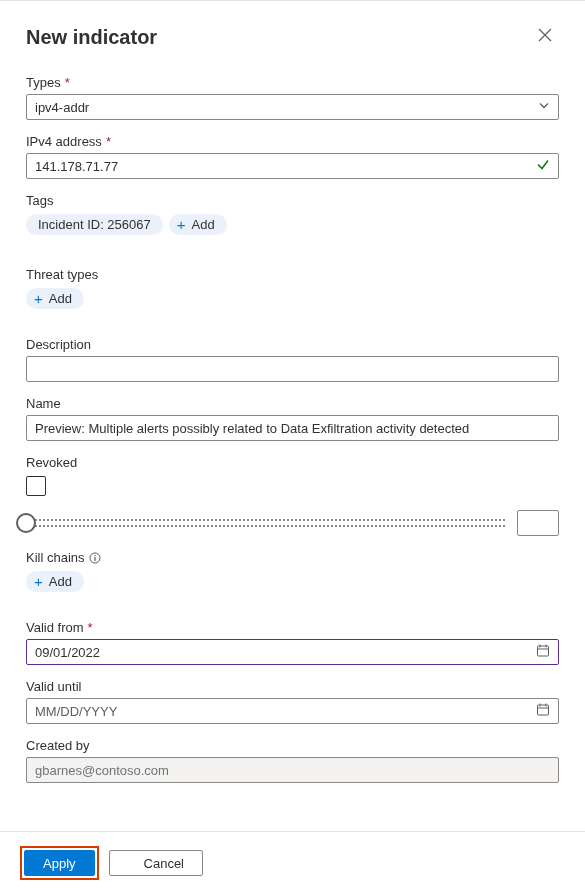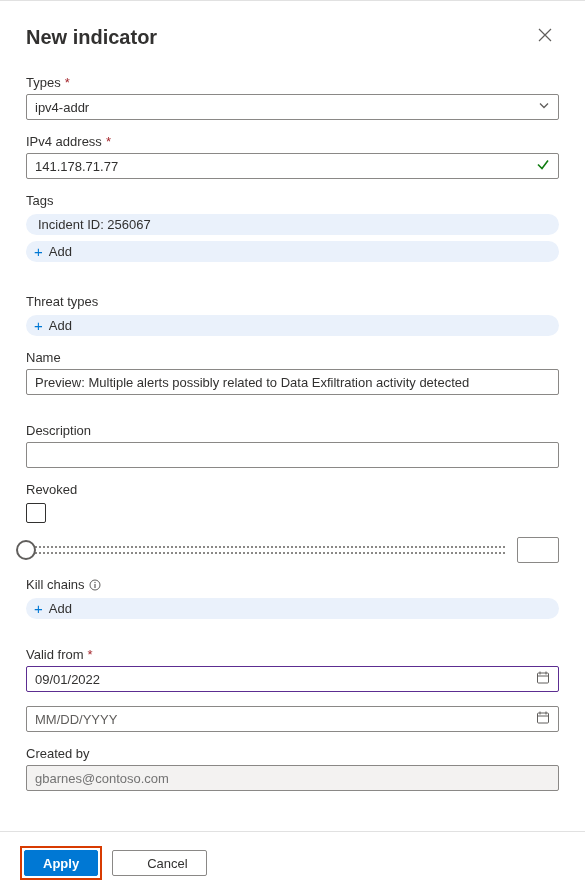--- a/index.html
+++ b/index.html
@@ -100,21 +100,20 @@
     color: #737373;
   }
   .placeholder { color: #605e5c; }
   .datebox.active { border-color: #5c2d91; }
 
   .pill-row {
     margin-top: 6px;
     display: flex;
     gap: 6px;
     flex-wrap: wrap;
-    flex-direction: column;
   }
   .pill {
     background: #eaf1fb;
     color: #323130;
     border-radius: 12px;
     padding: 3px 12px;
     font-size: 13px;
     display: inline-flex;
     align-items: center;
     gap: 6px;
@@ -192,21 +191,21 @@
     display: inline-flex;
     align-items: center;
     justify-content: center;
     cursor: pointer;
     box-sizing: border-box;
   }
   .btn-primary {
     background: #0078d4;
     color: #fff;
     border: 1px solid #0078d4;
-    font-weight: 700;
+    font-weight: 400;
   }
   .btn-secondary {
     background: #fff;
     color: #323130;
     border: 1px solid #8a8886;
     padding-left: 34px;
   }
   .highlight-box {
     border: 2px solid #d83b01;
     padding: 2px;
@@ -279,34 +278,34 @@
     <div class="field" style="margin-top:32px">
       <div class="label">Threat types</div>
       <div class="pill-row">
         <span class="pill-add">
           <span class="plus">+</span>
           <span>Add</span>
         </span>
       </div>
     </div>
 
+    <div class="field" style="margin-top:28px">
+      <div class="label">Description</div>
+      <div class="control-row">
+        <div class="textbox">
+          <span></span>
+        </div>
+      </div>
+    </div>
+
     <div class="field">
       <div class="label">Name</div>
       <div class="control-row">
         <div class="textbox">
           <span>Preview: Multiple alerts possibly related to Data Exfiltration activity detected</span>
-        </div>
-      </div>
-    </div>
-
-    <div class="field" style="margin-top:28px">
-      <div class="label">Description</div>
-      <div class="control-row">
-        <div class="textbox">
-          <span></span>
         </div>
       </div>
     </div>
 
     <div class="field">
       <div class="label">Revoked</div>
       <div class="checkbox"></div>
     </div>
 
     <div class="field">
@@ -349,20 +348,21 @@
                 <line x1="1.5" y1="5.5" x2="12.5" y2="5.5" stroke="#605e5c"></line>
                 <line x1="4" y1="1" x2="4" y2="4" stroke="#605e5c"></line>
                 <line x1="10" y1="1" x2="10" y2="4" stroke="#605e5c"></line>
               </svg>
           </span>
         </div>
       </div>
     </div>
 
     <div class="field">
+      <div class="label">Valid until</div>
       <div class="control-row">
         <div class="datebox">
           <span class="placeholder">MM/DD/YYYY</span>
           <span class="chev">
             <svg class="cal-icon-svg" viewBox="0 0 14 14">
                 <rect x="1.5" y="2.5" width="11" height="10" rx="1" stroke="#605e5c" fill="none"></rect>
                 <line x1="1.5" y1="5.5" x2="12.5" y2="5.5" stroke="#605e5c"></line>
                 <line x1="4" y1="1" x2="4" y2="4" stroke="#605e5c"></line>
                 <line x1="10" y1="1" x2="10" y2="4" stroke="#605e5c"></line>
               </svg>

